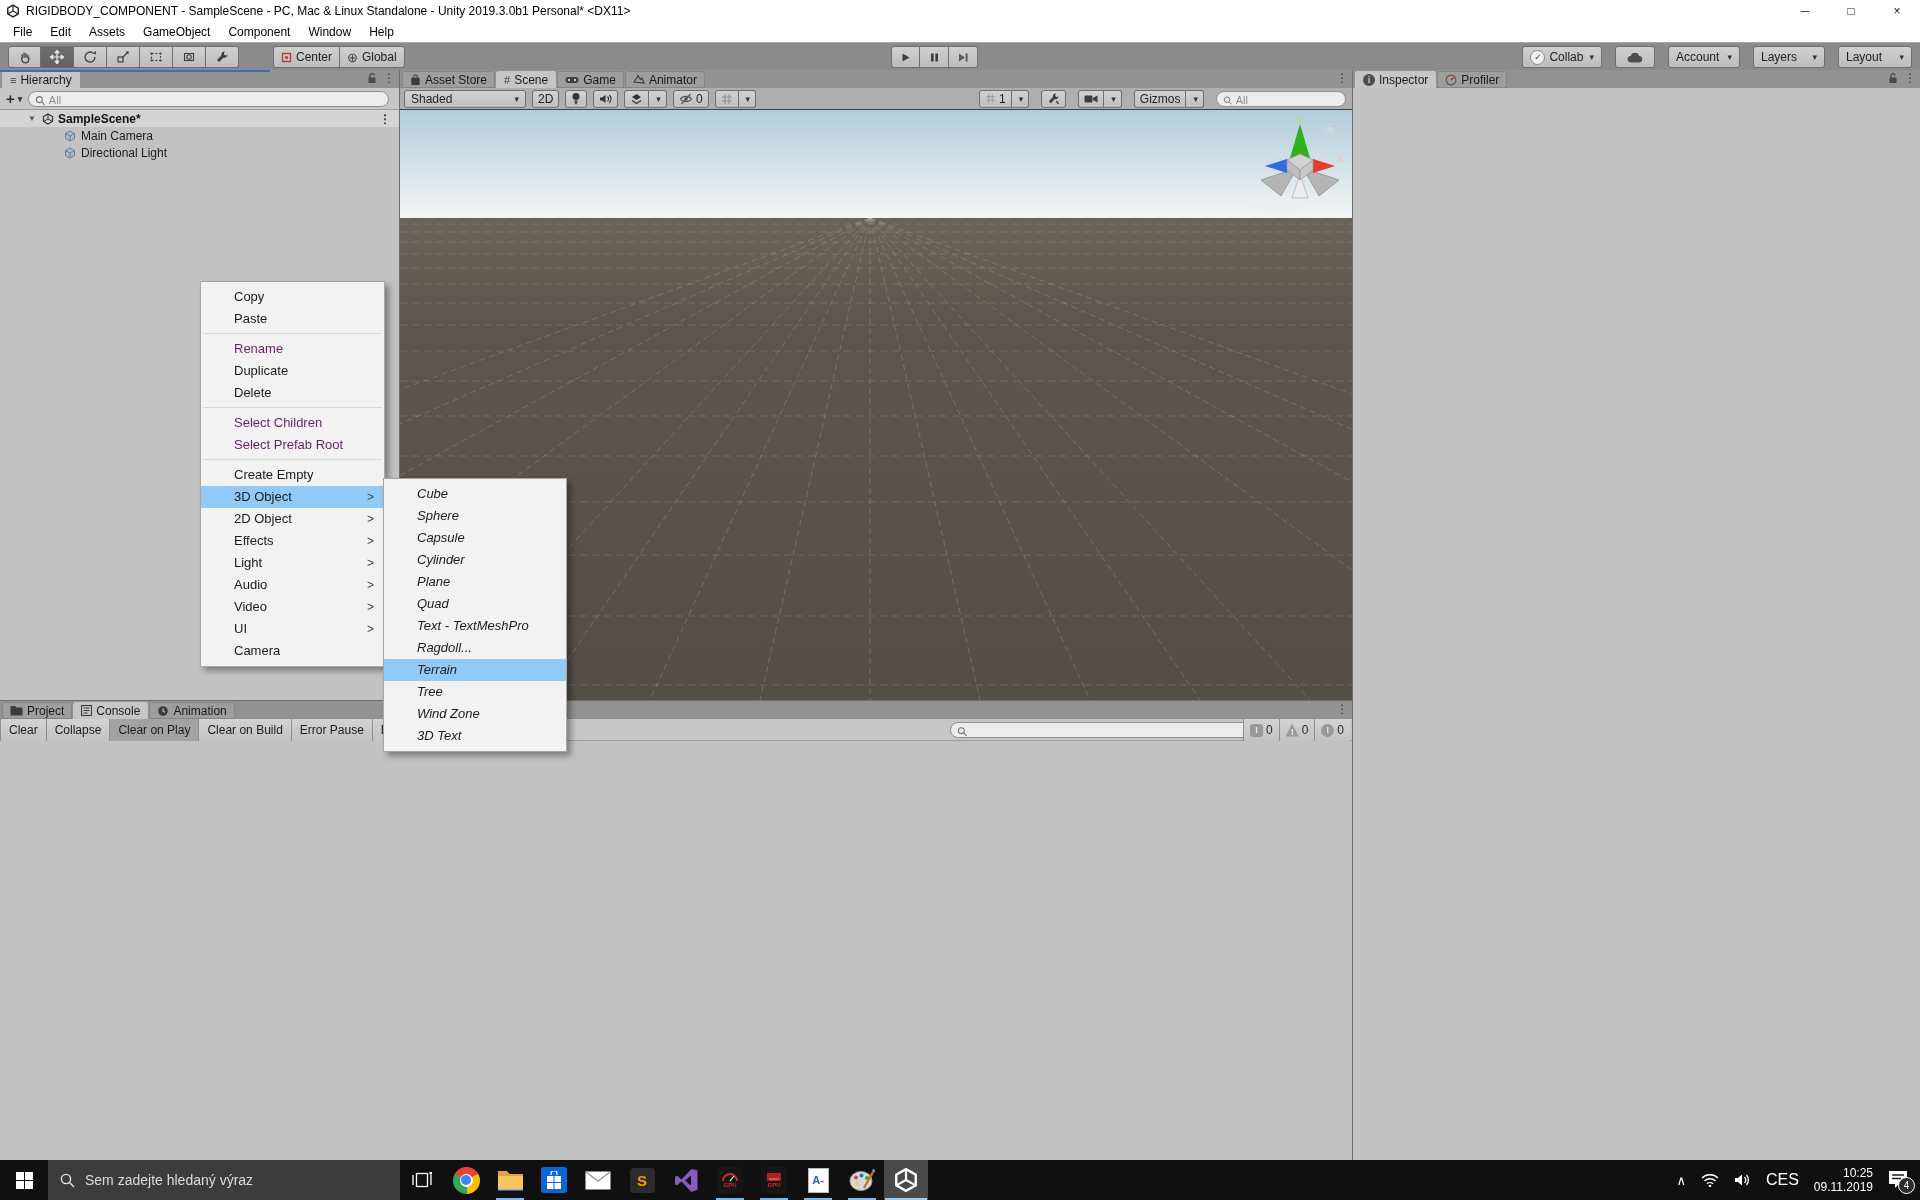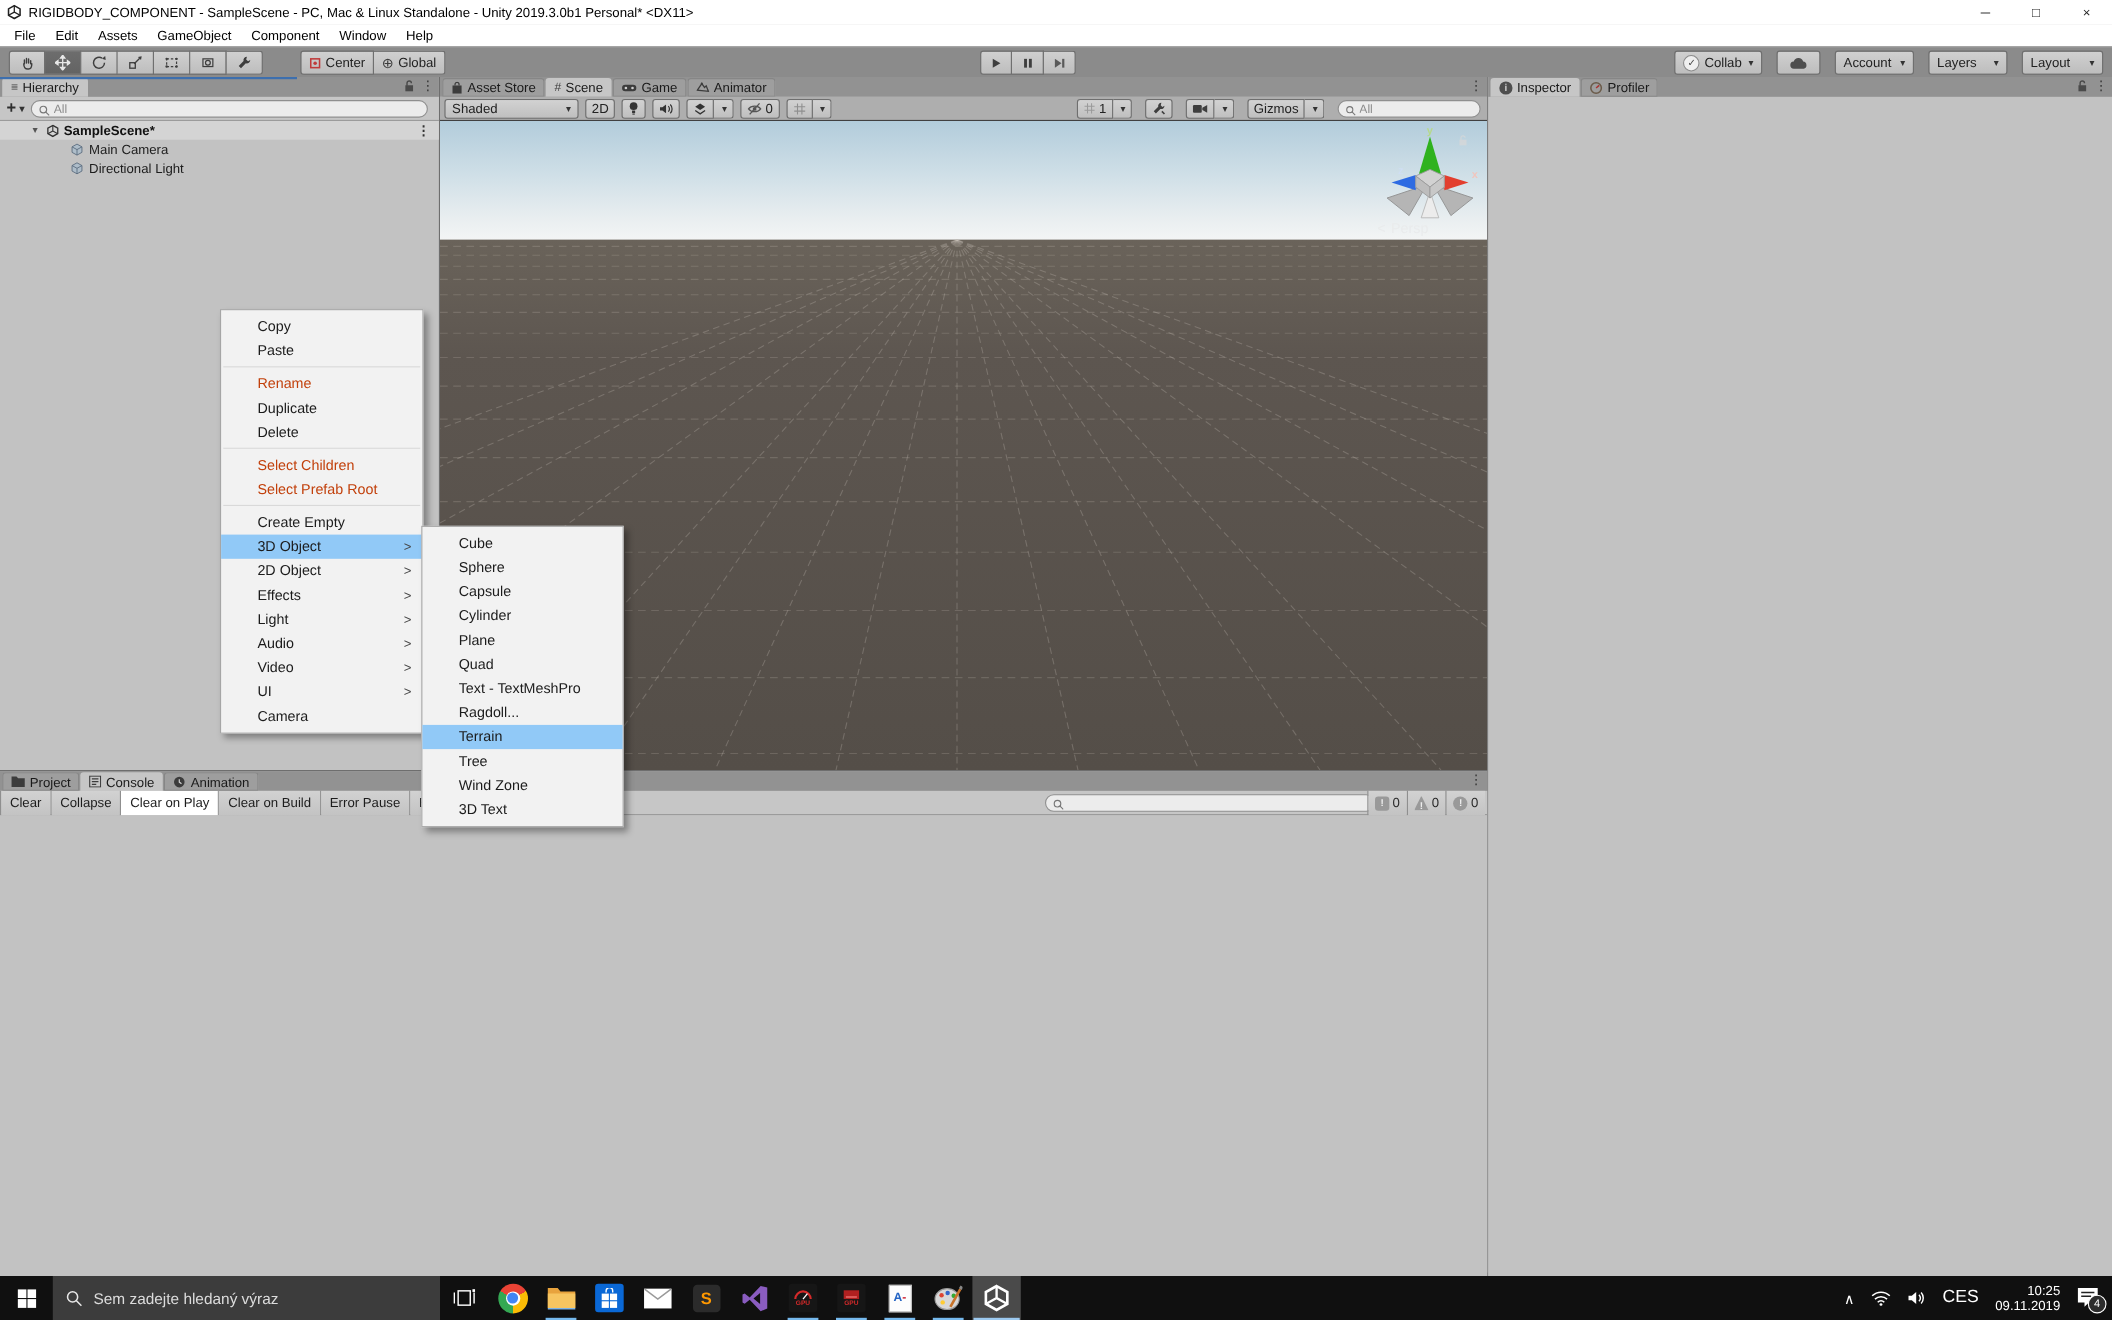--- a/index.html
+++ b/index.html
@@ -92,38 +92,38 @@
   .inspector .content{height:1072px;background:#c2c2c2;}
   .info-circle{width:12px;height:12px;border-radius:50%;background:#4e4e4e;color:#cfcfcf;
                font-size:9px;line-height:12px;text-align:center;font-weight:bold;}
   
   .bottompanel{position:absolute;left:0;top:700px;width:1352px;height:460px;background:#c2c2c2;
                border-top:1px solid #6e6e6e;box-sizing:border-box;}
   .c-toolbar{height:22px;background:#c6c6c6;border-bottom:1px solid #9b9b9b;display:flex;
              align-items:center;position:relative;box-sizing:border-box;}
   .cbtn{height:22px;display:flex;align-items:center;padding:0 8px;font-size:12px;color:#1c1c1c;
         background:linear-gradient(#d2d2d2,#c3c3c3);border-right:1px solid #8f8f8f;box-sizing:border-box;}
-  .cbtn.toggled{background:#ffffff;}
+  .cbtn.toggled{background:#a3a3a3;}
   .c-search{position:absolute;left:950px;top:3px;width:300px;}
   .c-counts{position:absolute;right:2px;top:0;height:22px;display:flex;}
   .countbtn{display:flex;align-items:center;gap:3px;padding:0 6px;border-left:1px solid #8f8f8f;
             font-size:12px;color:#2a2a2a;background:linear-gradient(#d2d2d2,#c3c3c3);}
   .gicon{width:13px;height:13px;border-radius:50%;background:#999;color:#eee;font-size:9px;
          font-weight:bold;text-align:center;line-height:13px;}
   .gicon.square{border-radius:3px;}
   .gicon.tri{border-radius:0;background:#999;clip-path:polygon(50% 0,100% 100%,0 100%);line-height:16px;}
   .c-content{height:416px;background:#c2c2c2;}
   
   .ctx{position:absolute;background:#f2f2f2;border:1px solid #a6a6a6;
        box-shadow:4px 4px 6px rgba(0,0,0,.35);font-size:13px;color:#1b1b1b;z-index:50;
        padding:4px 0;box-sizing:border-box;}
   .ctx-main{left:200px;top:281px;width:185px;}
-  .ctx-sub{left:383px;top:478px;width:184px;}
+  .ctx-sub{left:383px;top:478px;width:184px;font-style:italic;}
   .ci{height:22px;line-height:22px;padding-left:33px;position:relative;white-space:nowrap;}
-  .ci.disabled{color:#c2410c;}
+  .ci.disabled{color:#701a75;}
   .ci.hl{background:#91c9f7;}
   .ci .arrow{position:absolute;right:10px;top:0;font-size:12px;color:#444;}
   .csep{height:1px;background:#d9d9d9;margin:3px 2px 4px 2px;}
   
   .taskbar{position:absolute;left:0;top:1160px;width:1920px;height:40px;background:#101010;
            display:flex;align-items:stretch;z-index:60;color:#fff;}
   .tb-start{width:48px;display:flex;align-items:center;justify-content:center;}
   .tb-search{width:352px;background:#3c3c3c;display:flex;align-items:center;gap:10px;
              padding:0 12px;box-sizing:border-box;font-size:14px;color:#dcdcdc;}
   .tb-slot{width:44px;display:flex;align-items:center;justify-content:center;position:relative;}

